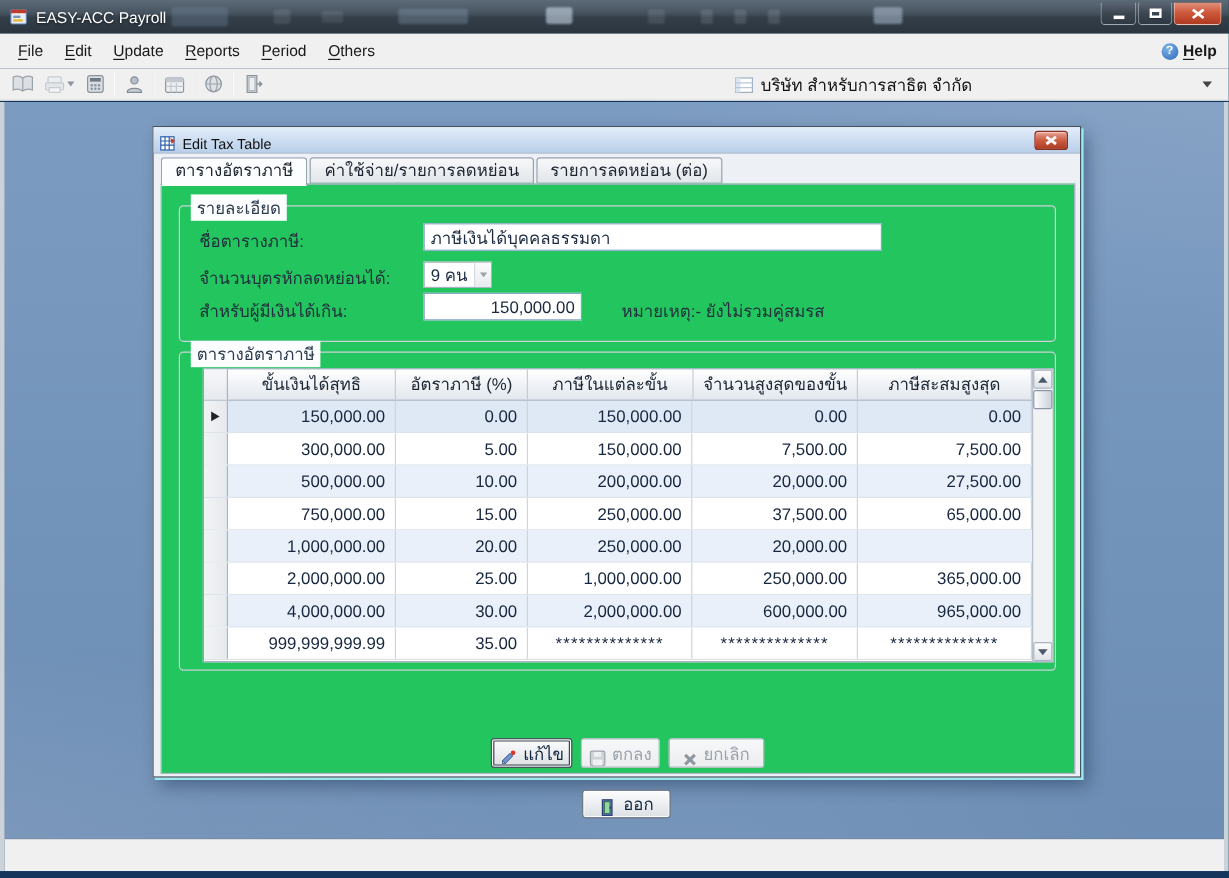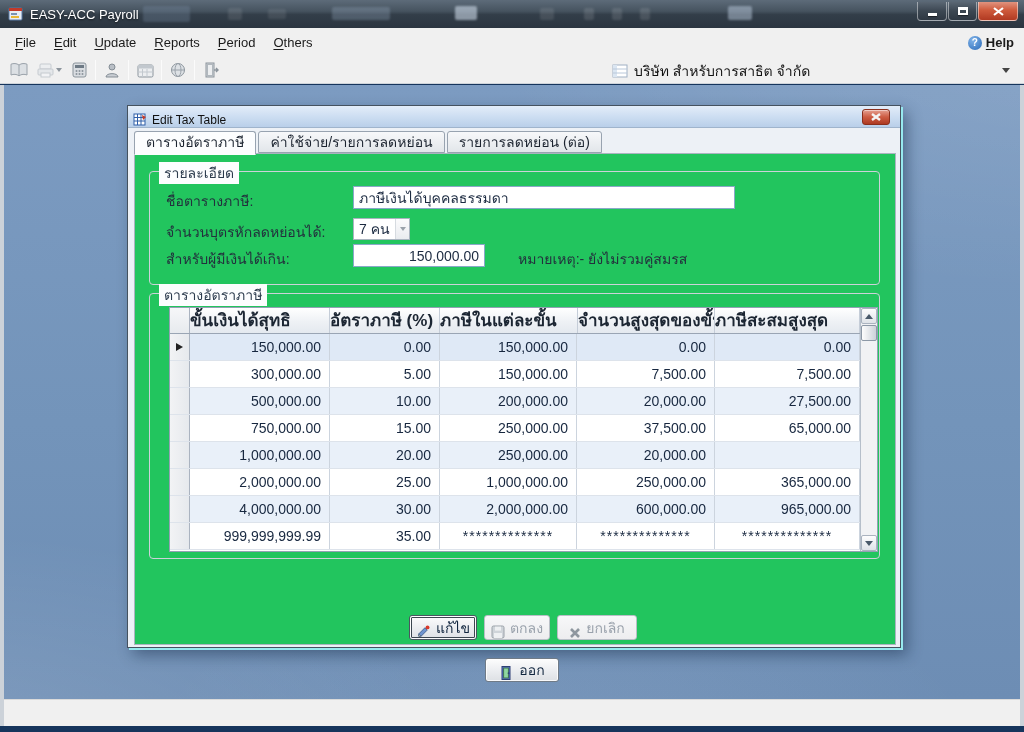--- a/index.html
+++ b/index.html
@@ -108,21 +108,21 @@
   .combo-caret { width:0; height:0; border-left:3px solid transparent; border-right:3px solid transparent;
     border-top:4px solid #9aa2aa; }
   .note { position:absolute; font-size:14px; color:#23303d; }
 
   
   .grid { position:absolute; left:19px; top:13px; width:709px; height:245px;
     border:1px solid #93a1b4; background:#fff; display:flex; }
   .gbody { width:690px; }
   .ghead { display:flex; height:26px; background:linear-gradient(180deg,#ffffff 0%,#eef1f5 55%,#e4e9ef 100%);
     border-bottom:1px solid #9aa5b4; }
-  .h { font-size:17px; font-weight:700; color:#1c2633; text-align:left; line-height:25px;
+  .h { font-size:14px; font-weight:400; color:#1c2633; text-align:center; line-height:25px;
     border-right:1px solid #c5cdd8; white-space:nowrap; overflow:hidden; }
   .rh-h { width:20px; border-right:1px solid #aab3c0;
     background:linear-gradient(180deg,#f6f7f9,#e7eaee); }
   .grow { display:flex; height:27px; border-bottom:1px solid #dde3eb; background:#fff; }
   .grow.blue { background:#e9f0f9; }
   .grow.sel { background:#dfe9f6; }
   .rh { width:20px; border-right:1px solid #aab3c0;
     background:linear-gradient(90deg,#f2f3f5,#e6e9ed); position:relative; }
   .rh.mark::after { content:""; position:absolute; left:6px; top:9px; width:0; height:0;
     border-left:7px solid #222; border-top:4.5px solid transparent; border-bottom:4.5px solid transparent; }
@@ -310,21 +310,21 @@
     </div>
 
     <div class="panel">
 
       <div class="groupbox gb-details">
         <span class="legend">รายละเอียด</span>
         <span class="fld-label" style="left:16px;top:18px;">ชื่อตารางภาษี:</span>
         <input class="txtinput" style="left: 203px; top: 14px; width: 382px; height: 23px; padding-left: 5px;" readonly="" value="ภาษีเงินได้บุคคลธรรมดา">
         <span class="fld-label" style="left:16px;top:49px;">จำนวนบุตรหักลดหย่อนได้:</span>
         <div class="combo" style="left:203px;top:46px;width:57px;height:22px;">
-          <span class="combo-text">7 คน</span>
+          <span class="combo-text">9 คน</span>
           <span class="combo-btn">
               <span class="combo-caret"></span>
             </span>
         </div>
         <span class="fld-label" style="left:16px;top:76px;">สำหรับผู้มีเงินได้เกิน:</span>
         <input class="txtinput" style="left: 203px; top: 72px; width: 132px; height: 23px; text-align: right; padding-right: 5px;" readonly="" value="150,000.00">
         <span class="note" style="left:368px;top:76px;">หมายเหตุ:- ยังไม่รวมคู่สมรส</span>
       </div>
 
       <div class="groupbox gb-table">

